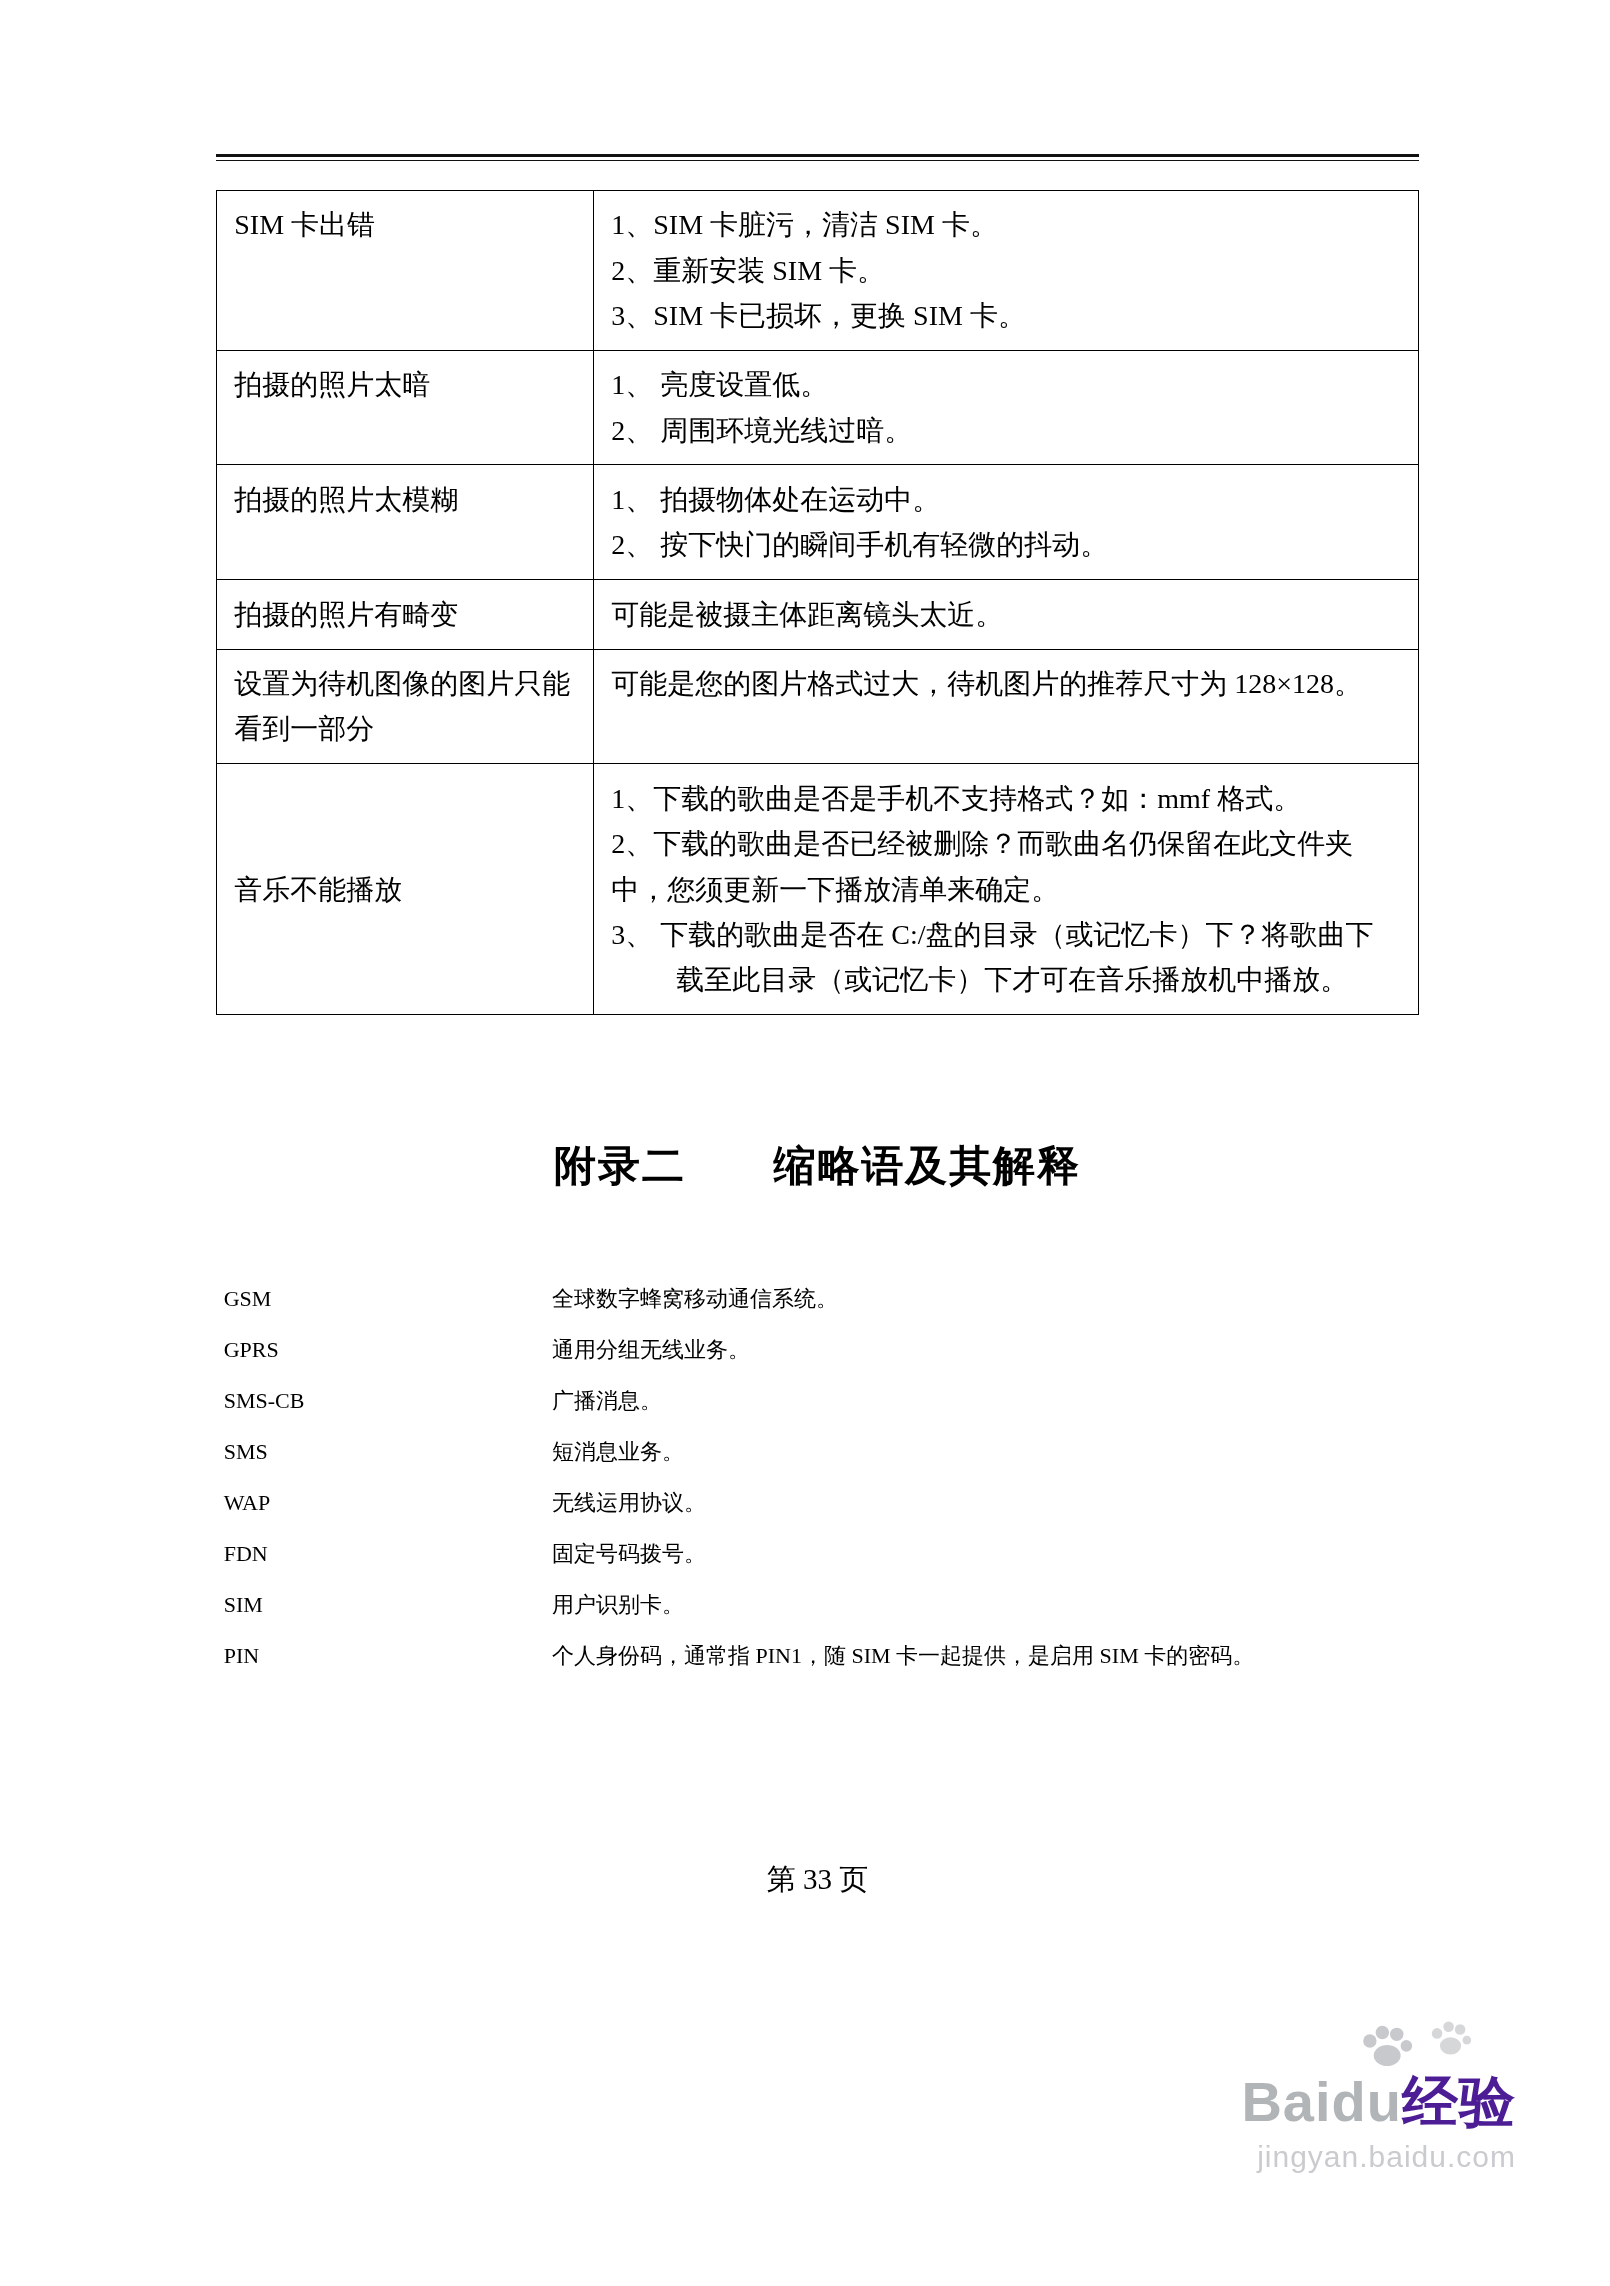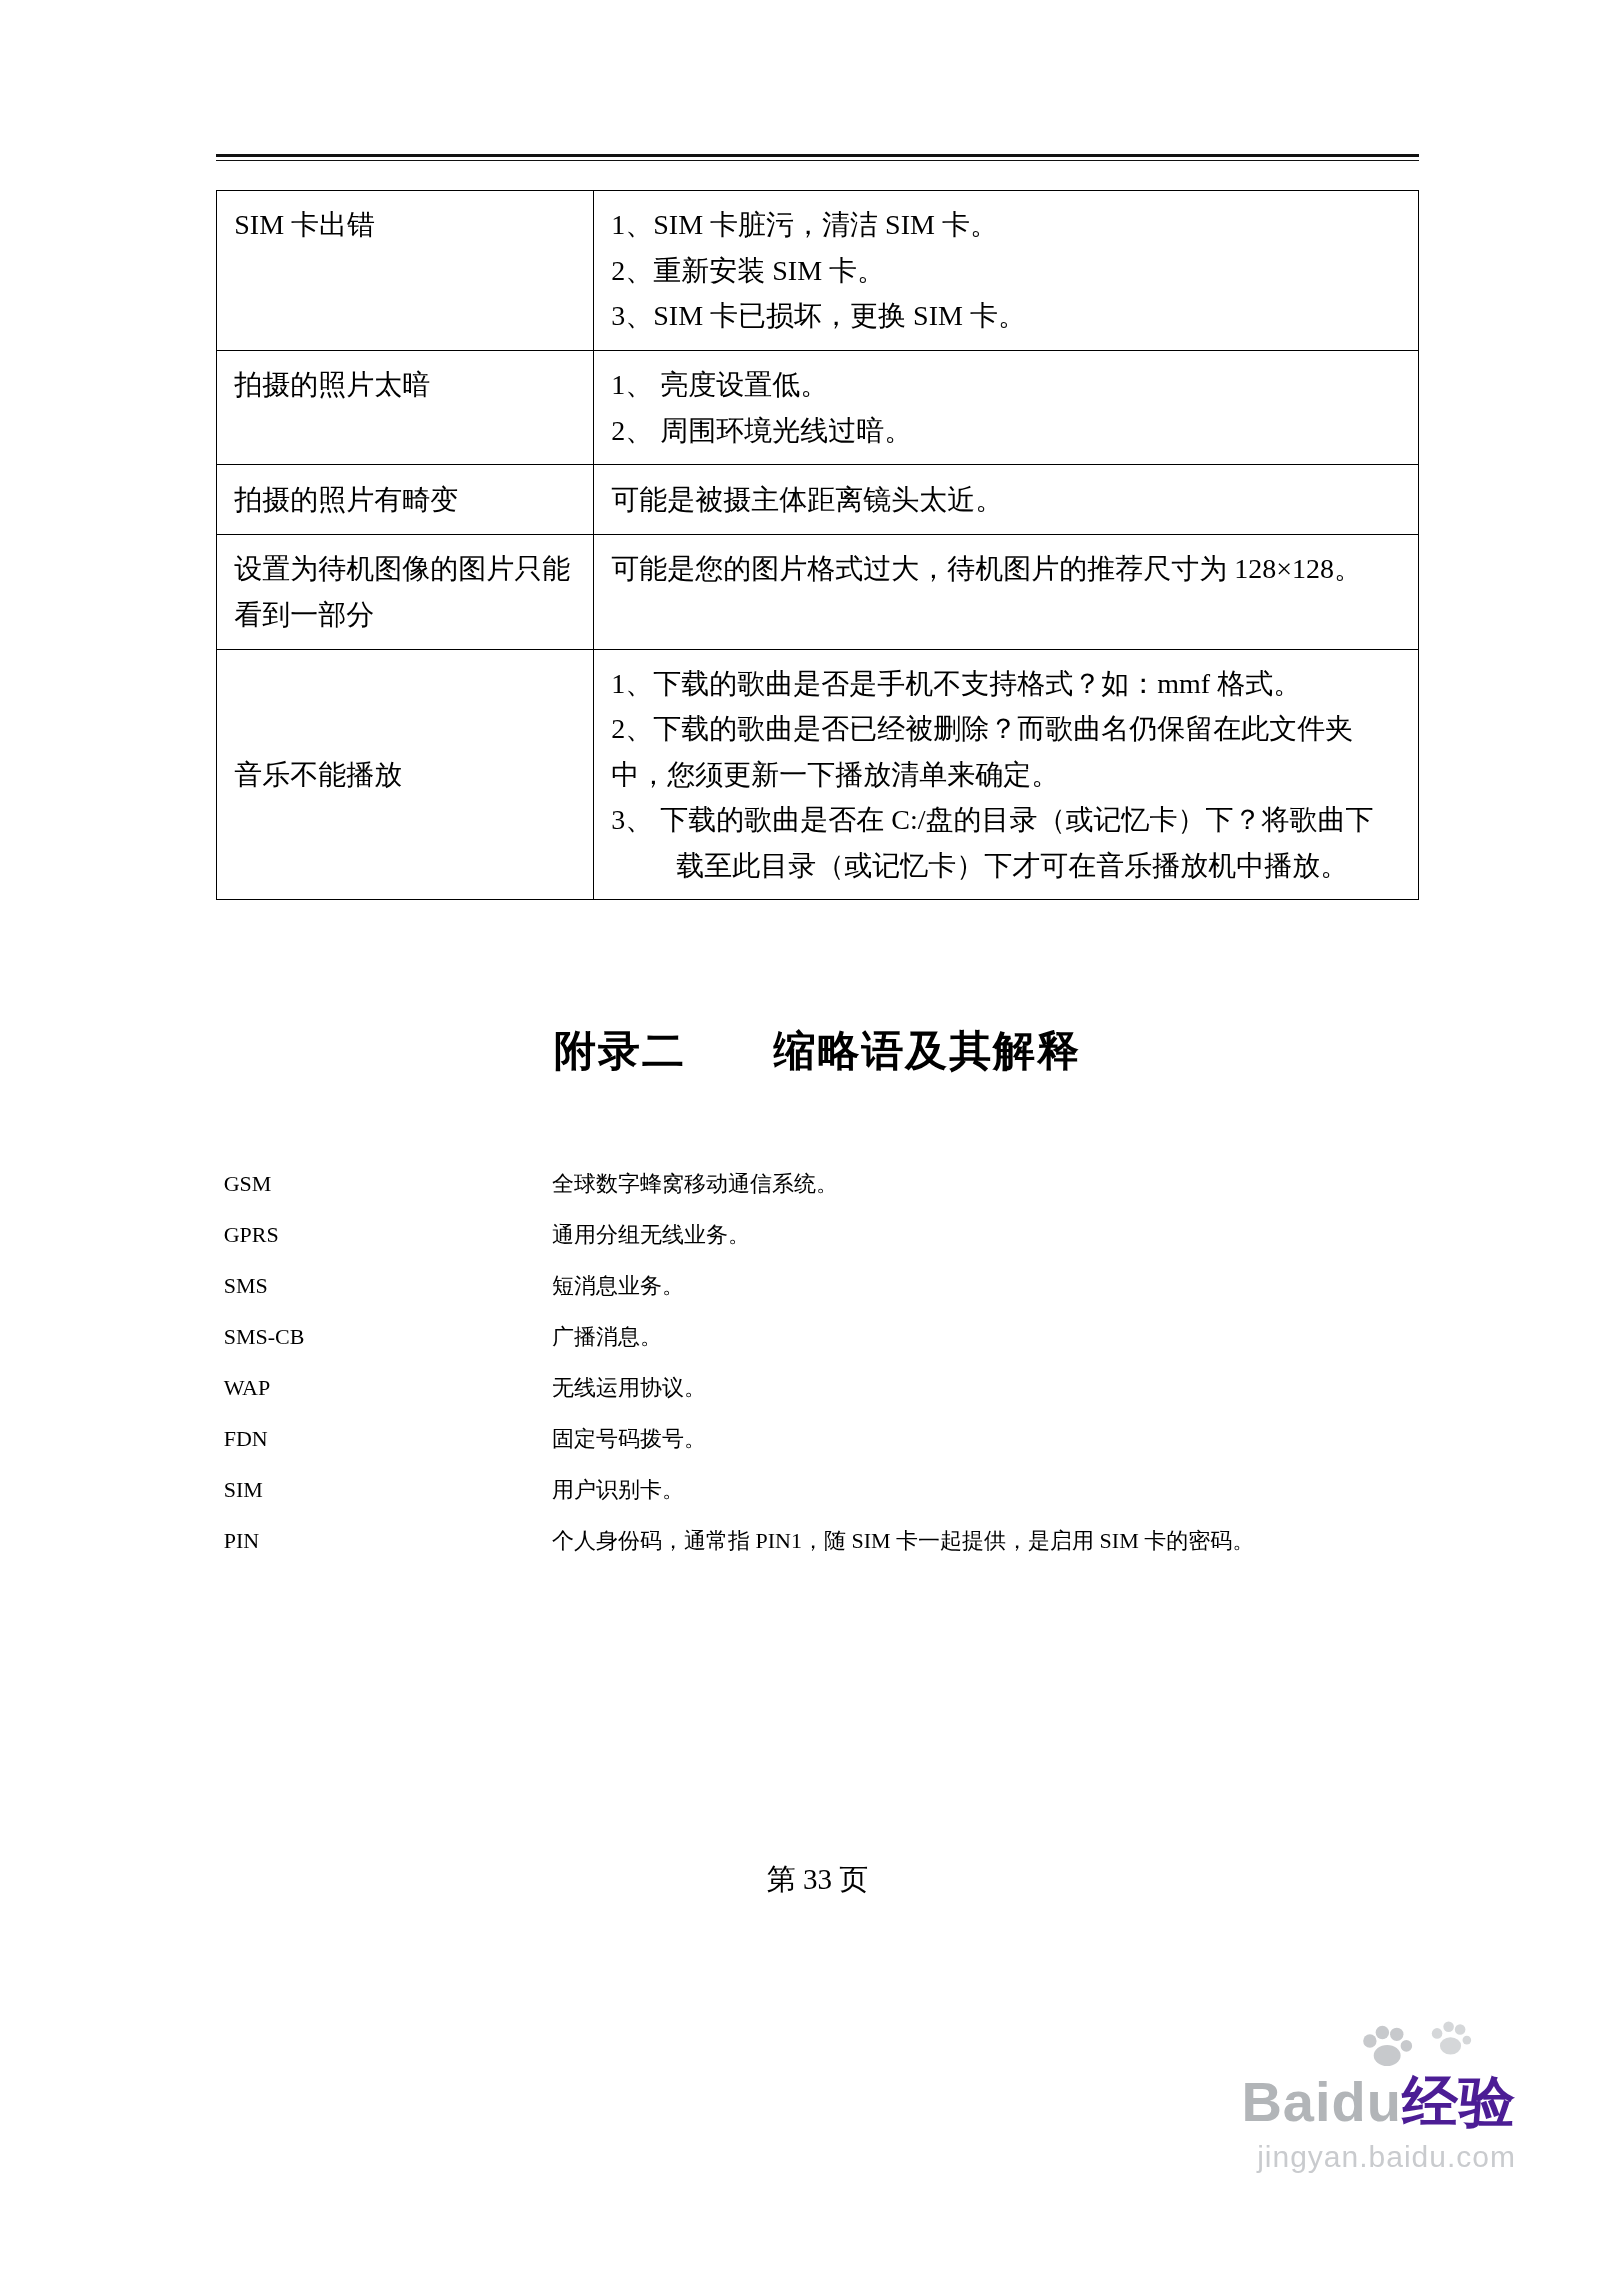--- a/index.html
+++ b/index.html
@@ -95,20 +95,29 @@
           <td class="prob">
             <span class="prob-text">拍摄的照片太暗</span>
           </td>
           <td>
             <p class="sol">1、 亮度设置低。</p>
             <p class="sol">2、 周围环境光线过暗。</p>
           </td>
         </tr>
         <tr>
           <td class="prob">
+            <span class="prob-text">拍摄的照片太模糊</span>
+          </td>
+          <td>
+            <p class="sol">1、 拍摄物体处在运动中。</p>
+            <p class="sol">2、 按下快门的瞬间手机有轻微的抖动。</p>
+          </td>
+        </tr>
+        <tr>
+          <td class="prob">
             <span class="prob-text">拍摄的照片有畸变</span>
           </td>
           <td>
             <p class="sol">可能是被摄主体距离镜头太近。</p>
           </td>
         </tr>
         <tr>
           <td class="prob">
             <span class="prob-text">设置为待机图像的图片只能看到一部分</span>
           </td>
@@ -134,26 +143,26 @@
     <div class="abbr-list">
       <div class="abbr-row">
         <span class="abbr">GSM</span>
         <span class="desc">全球数字蜂窝移动通信系统。</span>
       </div>
       <div class="abbr-row">
         <span class="abbr">GPRS</span>
         <span class="desc">通用分组无线业务。</span>
       </div>
       <div class="abbr-row">
+        <span class="abbr">SMS-CB</span>
+        <span class="desc">广播消息。</span>
+      </div>
+      <div class="abbr-row">
         <span class="abbr">SMS</span>
         <span class="desc">短消息业务。</span>
-      </div>
-      <div class="abbr-row">
-        <span class="abbr">SMS-CB</span>
-        <span class="desc">广播消息。</span>
       </div>
       <div class="abbr-row">
         <span class="abbr">WAP</span>
         <span class="desc">无线运用协议。</span>
       </div>
       <div class="abbr-row">
         <span class="abbr">FDN</span>
         <span class="desc">固定号码拨号。</span>
       </div>
       <div class="abbr-row">

